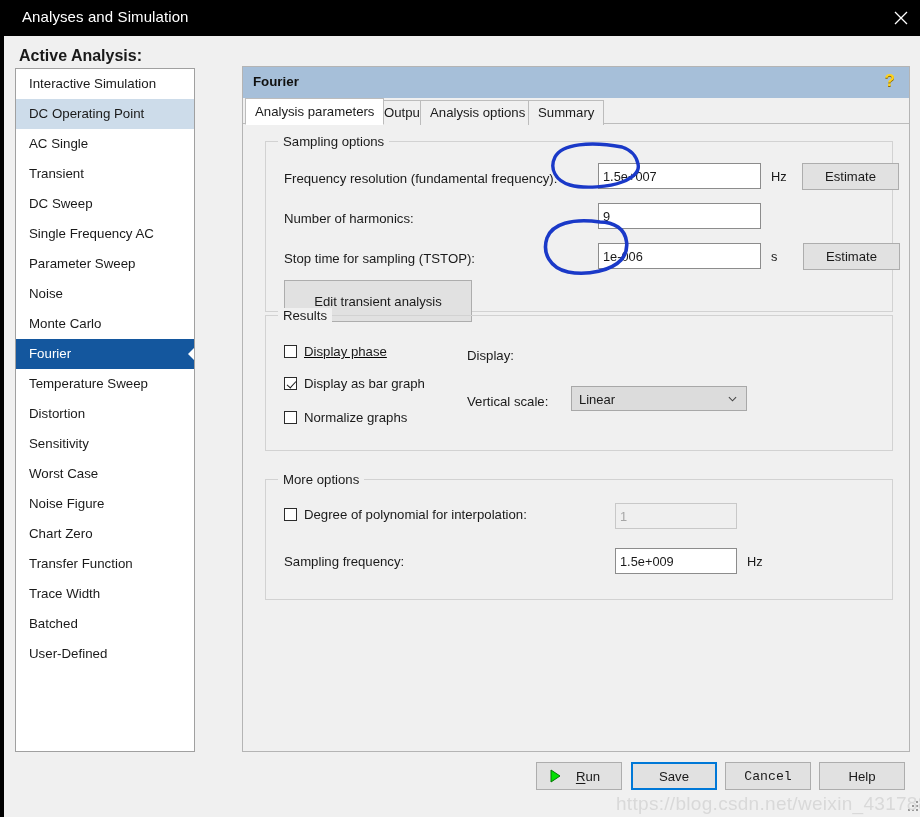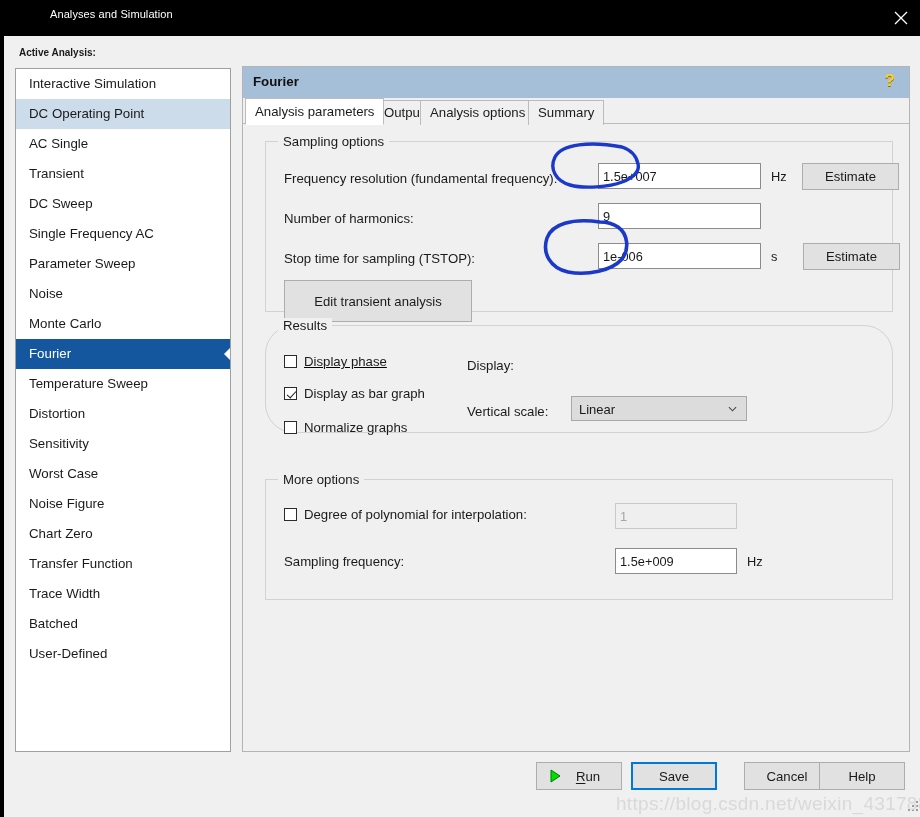--- a/index.html
+++ b/index.html
@@ -23,49 +23,48 @@
   .titlebar {
     position: absolute;
     left: 0; top: 0;
     width: 920px; height: 36px;
     background: #000000;
     color: #ffffff;
   }
   .titlebar-text {
     position: absolute;
     left: 18px; top: 8px;
-    font-size: 11px;
+    font-size: 15px;
     letter-spacing: .1px;
     color: #ffffff;
     white-space: nowrap;
-    margin-left: 28px;
   }
   .close-btn {
     position: absolute;
     right: 0; top: 0;
     width: 46px; height: 36px;
     display: flex; align-items: center; justify-content: center;
     cursor: pointer;
   }
   .close-btn svg { display: block; }
 
   
   .active-label {
     position: absolute;
     left: 15px; top: 47px;
-    font-size: 10px;
+    font-size: 16px;
     font-weight: bold;
     color: #1a1a1a;
   }
 
   
   .sidebar {
     position: absolute;
     left: 11px; top: 68px;
-    width: 216px; height: 684px;
+    width: 180px; height: 684px;
     background: #ffffff;
     border: 1px solid #a0a0a0;
     box-sizing: border-box;
     overflow: hidden;
   }
   .side-item {
     position: relative;
     height: 30px;
     line-height: 30px;
     padding-left: 13px;
@@ -392,21 +391,21 @@
       <input class="txtbox" style="left: 332px; top: 61px; width: 163px; height: 26px;" value="9">
 
       <div class="fld-label" style="left:18px; top:109px;">Stop time for sampling (TSTOP):</div>
       <input class="txtbox" style="left: 332px; top: 101px; width: 163px; height: 26px;" value="1e-006">
       <div class="unit" style="left:505px; top:107px;">s</div>
       <div class="btn" style="left:537px; top:101px; width:97px; height:27px;">Estimate</div>
 
       <div class="btn" style="left:18px; top:138px; width:188px; height:42px;">Edit transient analysis</div>
     </div>
 
-    <div class="group" style="left:22px; top:258px; width:628px; height:108px;border-radius:29px;">
+    <div class="group" style="left:22px; top:248px; width:628px; height:136px;">
       <div class="group-title">Results</div>
 
       <div class="cbrow" style="left:18px; top:28px;text-decoration:underline;">
         <span class="cbox"></span>
         <span class="cblabel">Display phase</span>
       </div>
       <div class="cbrow" style="left:18px; top:60px;">
         <span class="cbox checked"></span>
         <span class="cblabel">Display as bar graph</span>
       </div>
@@ -442,21 +441,21 @@
   </div>
 
   <div class="bottombar">
     <div class="bbtn" style="left:532px; width:86px;">
       <svg class="play-tri" width="13" height="14" viewBox="0 0 13 14">
         <path d="M2 1 L11 7 L2 13 Z" fill="#00e000" stroke="#007700" stroke-width="1"></path>
       </svg>
       <span class="rlabel" style="margin-left:18px;"><u>R</u><span>un</span></span>
     </div>
     <div class="bbtn focus" style="left:627px; width:86px;">Save</div>
-    <div class="bbtn" style="left:740px; width:86px;">Cancel</div>
+    <div class="bbtn" style="left:721px; width:86px;font-family:Liberation Mono, monospace;">Cancel</div>
     <div class="bbtn" style="left:815px; width:86px;">Help</div>
     <div class="grip">
       <i style="left:9px; top:0;"></i>
       <i style="left:5px; top:4px;"></i>
         <i style="left:9px; top:4px;"></i>
       <i style="left:1px; top:8px;"></i>
         <i style="left:5px; top:8px;"></i>
         <i style="left:9px; top:8px;"></i>
     </div>
   </div>

